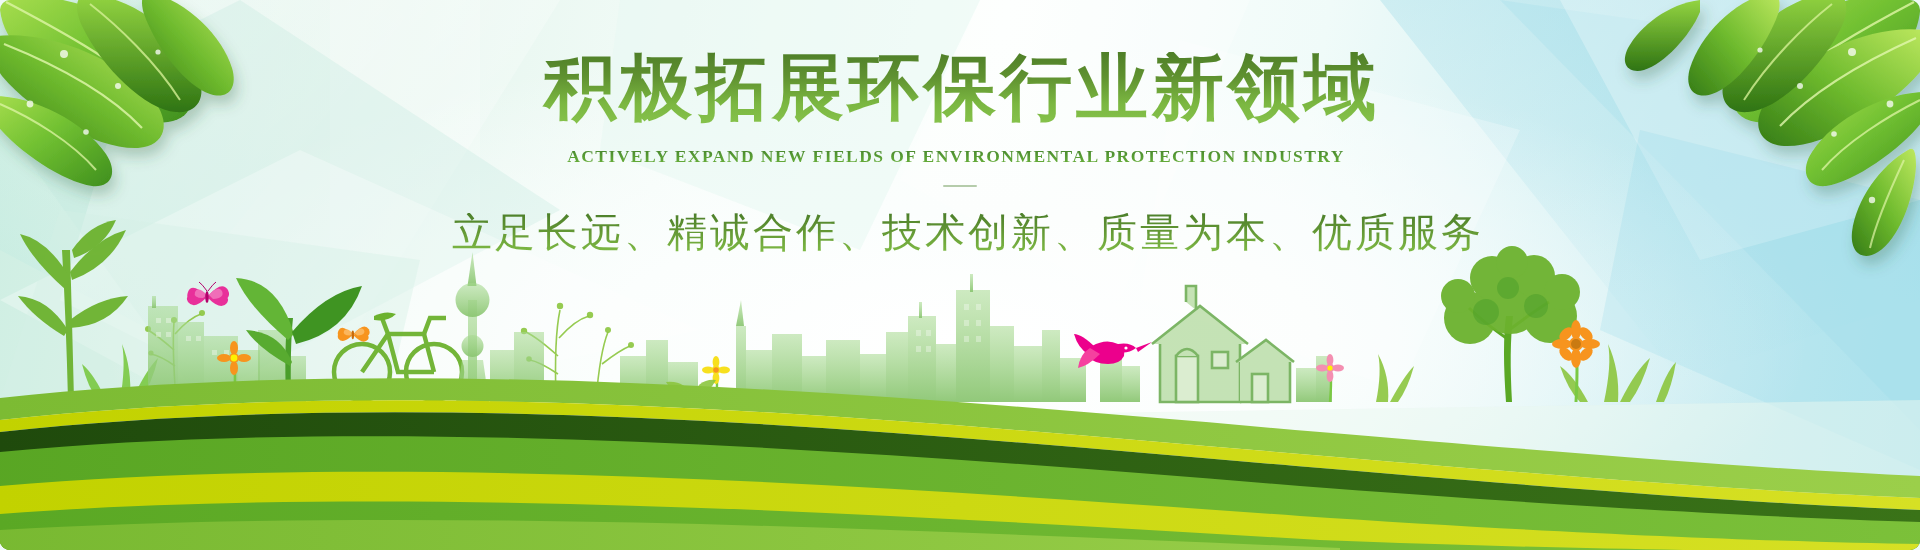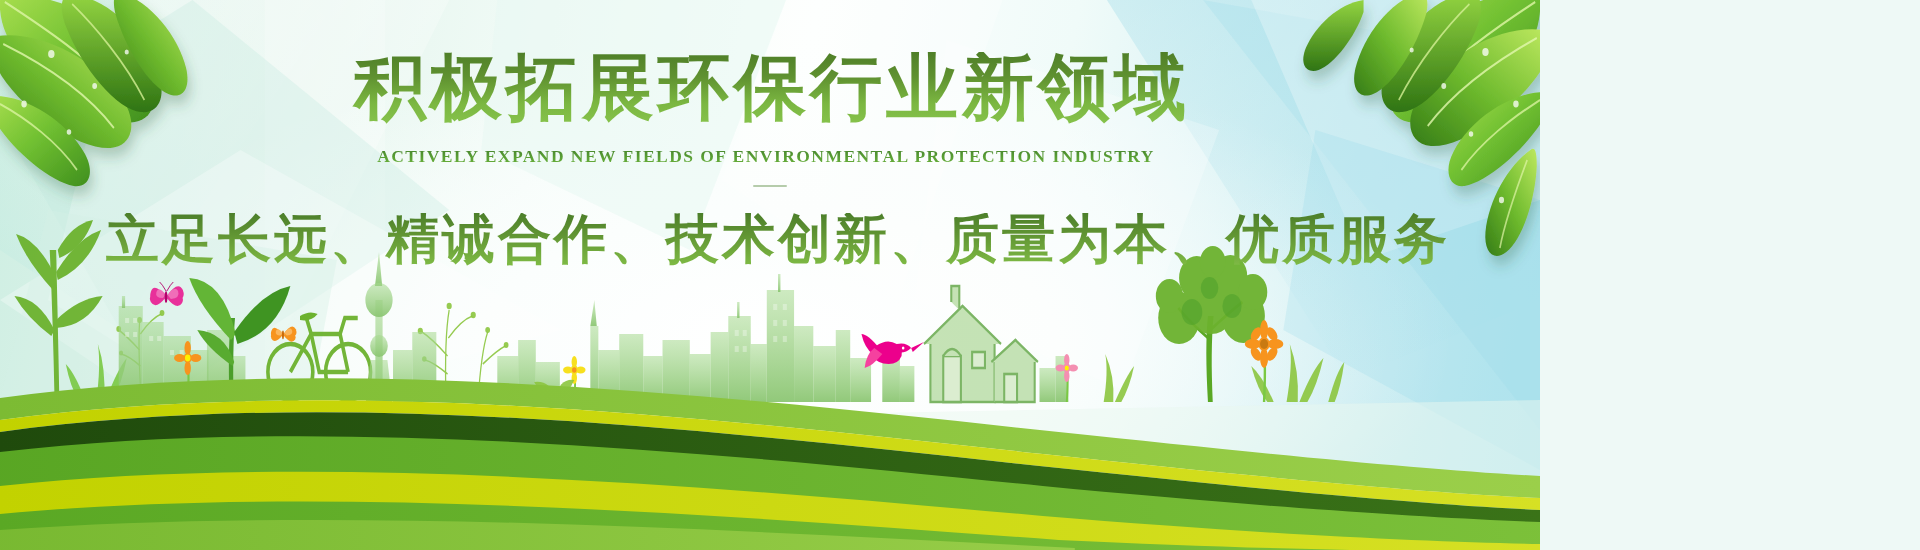--- a/index.html
+++ b/index.html
@@ -2,21 +2,21 @@
 <html lang="zh"><head>
 <meta charset="utf-8">
 <title>Eco Banner</title>
 <style>
   html,body{margin:0;padding:0;}
   body{
     width:1920px;height:550px;overflow:hidden;
     font-family:"Liberation Serif","DejaVu Serif",serif;
     background:#eef9f6;
   }
-  #banner{position:relative;width:1540px;height:550px;overflow:hidden;}
+  #banner{position:relative;width:1920px;height:550px;overflow:hidden;border-radius:10px;}
 
   
   .bg-base{position:absolute;inset:0;
     background:
       radial-gradient(ellipse 62% 78% at 50% 62%, #ffffff 0%, #fbfefd 30%, rgba(251,254,253,0) 72%),
       linear-gradient(100deg,#cdeee2 0%,#dff3ea 14%,#f2fbf7 34%,#fdfffe 50%,#f0fbf9 66%,#c9ecf1 86%,#b6e6ef 100%);
   }
 
   
   .layer{position:absolute;inset:0;}
@@ -45,21 +45,21 @@
     -webkit-background-clip:text;background-clip:text;
     -webkit-text-fill-color:transparent;
     white-space:nowrap;
   }
   .divider{
     margin:18px auto 0;width:34px;height:2px;
     background:#9dbb8f;opacity:.75;border-radius:2px;
   }
   .tagline{
     margin:26px 0 0 16px;
-    font-size:53px;font-weight:bold;line-height:1;
+    font-size:40px;font-weight:normal;line-height:1;
     letter-spacing:3px;
     background:linear-gradient(180deg,#4c7f2a 0%,#609433 40%,#7fbb45 100%);
     -webkit-background-clip:text;background-clip:text;
     color:#609433;-webkit-text-fill-color:transparent;
     white-space:nowrap;
   }
 </style>
 </head>
 <body>
 

